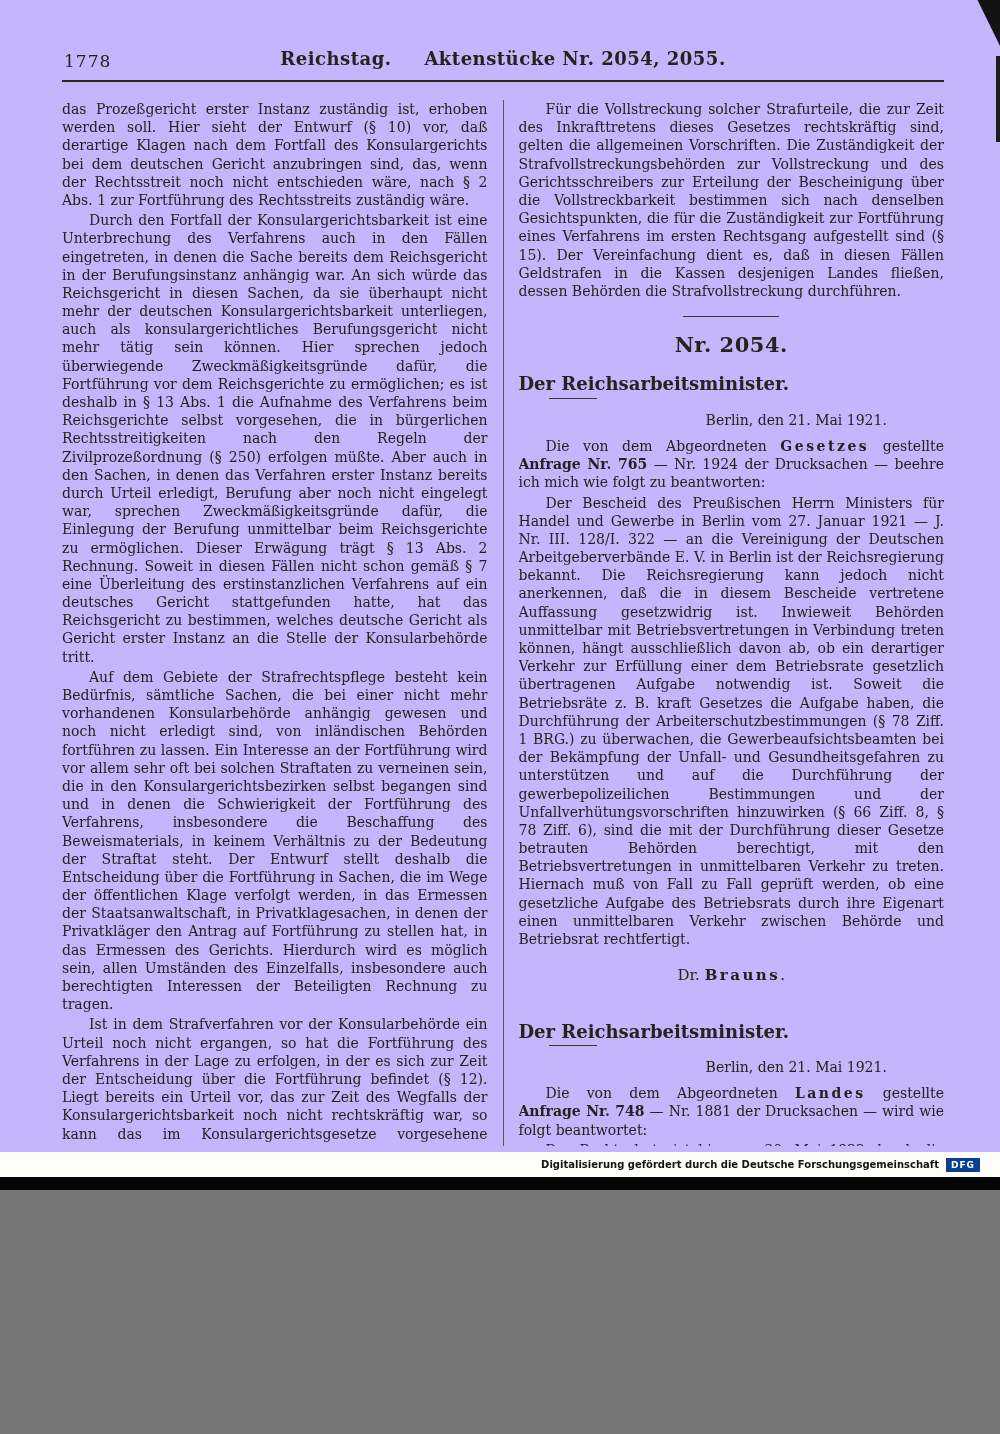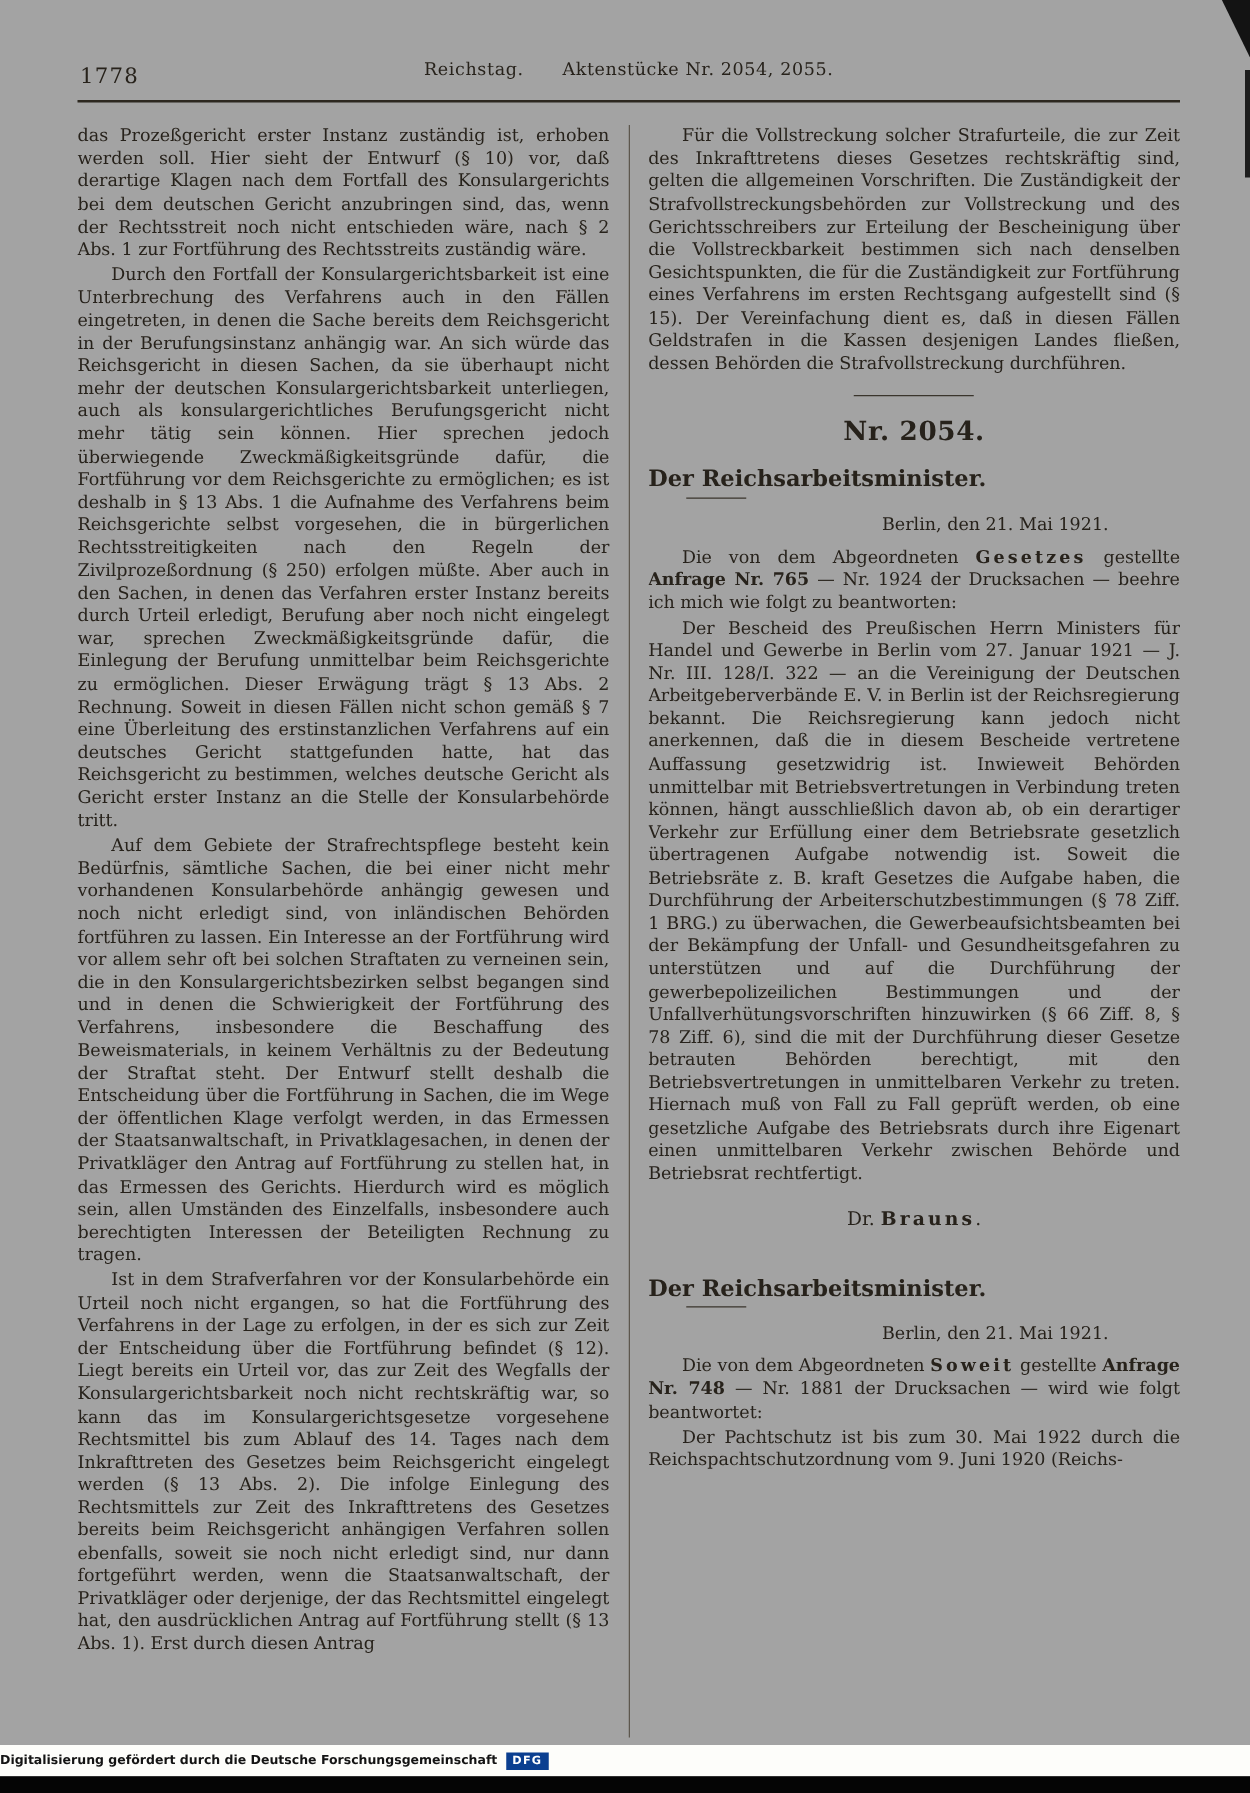--- a/index.html
+++ b/index.html
@@ -1,23 +1,23 @@
 <!DOCTYPE html>
 <html><head>
 <meta charset="utf-8">
 <style>
   * { margin:0; padding:0; box-sizing:border-box; }
   html,body { background:#777; }
   body { font-family:"DejaVu Serif", serif; }
 
   .page {
     position:relative;
-    width:1000px; height:1434px;
+    width:1000px; height:1190px;
     margin:0 auto;
-    background:#a3a3a3;
+    background:#c4b5fd;
     color:#27221b;
     overflow:hidden;
   }
 
   
   .corner-artifact {
     position:absolute; top:0; right:0;
     width:30px; height:46px; background:#131313;
     clip-path: polygon(25% 0, 100% 0, 100% 100%);
   }
@@ -31,21 +31,21 @@
     position:absolute; top:48px; left:62px; right:56px;
     border-bottom:2px solid #2d2820;
     padding-bottom:7px;
     height:34px;
   }
   .page-number {
     position:absolute; left:2px; top:3px;
     font-size:17px; letter-spacing:1px;
   }
   .header-title {
-    text-align:center; font-size:14px; font-weight:normal;
+    text-align:center; font-size:18px; font-weight:bold;
     letter-spacing:0.5px;
   }
   .title-gap { margin-left:26px; }
 
   
   .columns {
     position:absolute; top:100px; left:62px; right:56px; bottom:44px;
     display:flex;
   }
   .col {
@@ -92,21 +92,21 @@
   }
   .spaced { letter-spacing:2.5px; }
   b { font-weight:bold; }
 
   .doc-2055-block { margin-top:30px; }
 
   
   .footer-strip {
     position:absolute; left:0; right:0; bottom:13px; height:25px;
     background:#fdfdfa;
-    display:flex; align-items:center; justify-content:flex-start;
+    display:flex; align-items:center; justify-content:flex-end;
     gap:7px; padding-right:20px;
     font-family:"DejaVu Sans", sans-serif;
     font-size:10px; font-weight:bold; color:#141414;
   }
   .dfg-logo {
     background:#0b3f90; color:#ffffff;
     font-family:"DejaVu Sans", sans-serif;
     font-size:9px; font-weight:bold;
     padding:2px 5px; letter-spacing:1px;
   }
@@ -156,21 +156,21 @@
 
       <p class="indent">Der Bescheid des Preußischen Herrn Ministers für Handel und Gewerbe in Berlin vom 27. Januar 1921 — J. Nr. III. 128/I. 322 — an die Vereinigung der Deutschen Arbeitgeberverbände E. V. in Berlin ist der Reichsregierung bekannt. Die Reichsregierung kann jedoch nicht anerkennen, daß die in diesem Bescheide vertretene Auffassung gesetzwidrig ist. Inwieweit Behörden unmittelbar mit Betriebsvertretungen in Verbindung treten können, hängt ausschließlich davon ab, ob ein derartiger Verkehr zur Erfüllung einer dem Betriebsrate gesetzlich übertragenen Aufgabe notwendig ist. Soweit die Betriebsräte z. B. kraft Gesetzes die Aufgabe haben, die Durchführung der Arbeiterschutzbestimmungen (§ 78 Ziff. 1 BRG.) zu überwachen, die Gewerbeaufsichtsbeamten bei der Bekämpfung der Unfall- und Gesundheitsgefahren zu unterstützen und auf die Durchführung der gewerbepolizeilichen Bestimmungen und der Unfallverhütungsvorschriften hinzuwirken (§ 66 Ziff. 8, § 78 Ziff. 6), sind die mit der Durchführung dieser Gesetze betrauten Behörden berechtigt, mit den Betriebsvertretungen in unmittelbaren Verkehr zu treten. Hiernach muß von Fall zu Fall geprüft werden, ob eine gesetzliche Aufgabe des Betriebsrats durch ihre Eigenart einen unmittelbaren Verkehr zwischen Behörde und Betriebsrat rechtfertigt.</p>
 
       <p class="signature"><span>Dr. </span><b class="spaced">Brauns</b><span>.</span></p>
 
       <div class="doc-2055-block">
         <p class="minister">Der Reichsarbeitsminister.</p>
         <div class="minister-rule"></div>
         <p class="dateline">Berlin, den 21. Mai 1921.</p>
 
-        <p class="indent"><span>Die von dem Abgeordneten </span><b class="spaced">Soweit</b><span> gestellte </span><b>Anfrage Nr. 748</b><span> — Nr. 1881 der Drucksachen — wird wie folgt beantwortet:</span></p>
+        <p class="indent"><span>Die von dem Abgeordneten </span><b class="spaced">Landes</b><span> gestellte </span><b>Anfrage Nr. 748</b><span> — Nr. 1881 der Drucksachen — wird wie folgt beantwortet:</span></p>
 
         <p class="indent">Der Pachtschutz ist bis zum 30. Mai 1922 durch die Reichspachtschutzordnung vom 9. Juni 1920 (Reichs-</p>
       </div>
     </div>
 
   </div>
 
   <div class="footer-strip">
     <span>Digitalisierung gefördert durch die Deutsche Forschungsgemeinschaft</span>
     <span class="dfg-logo">DFG</span>

